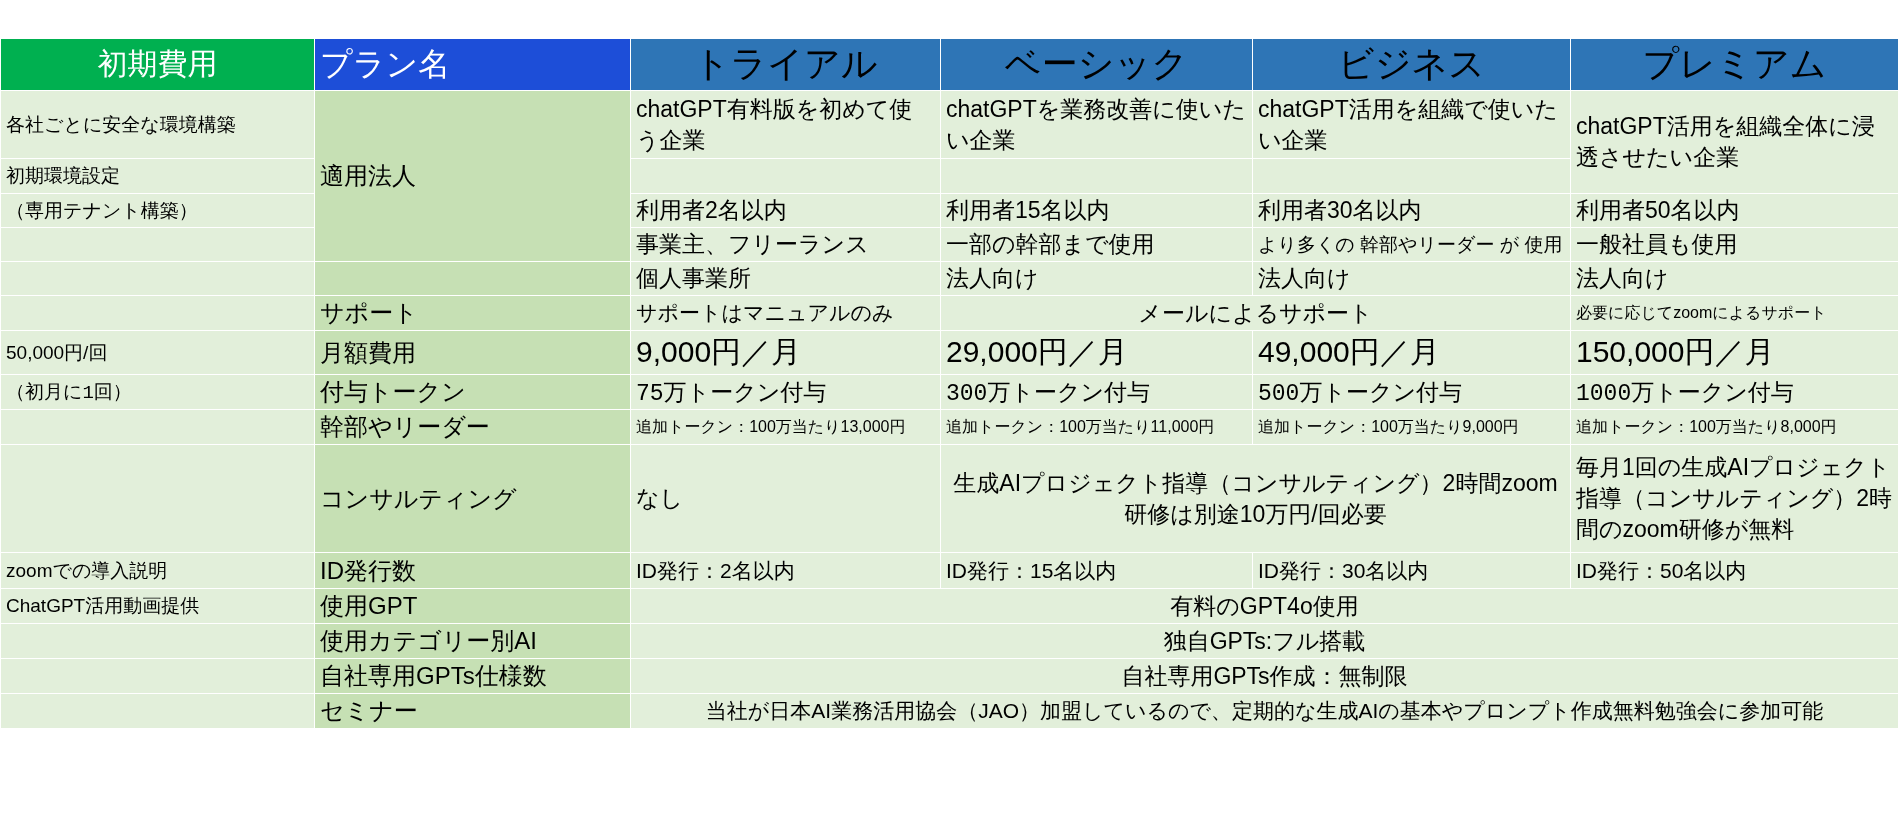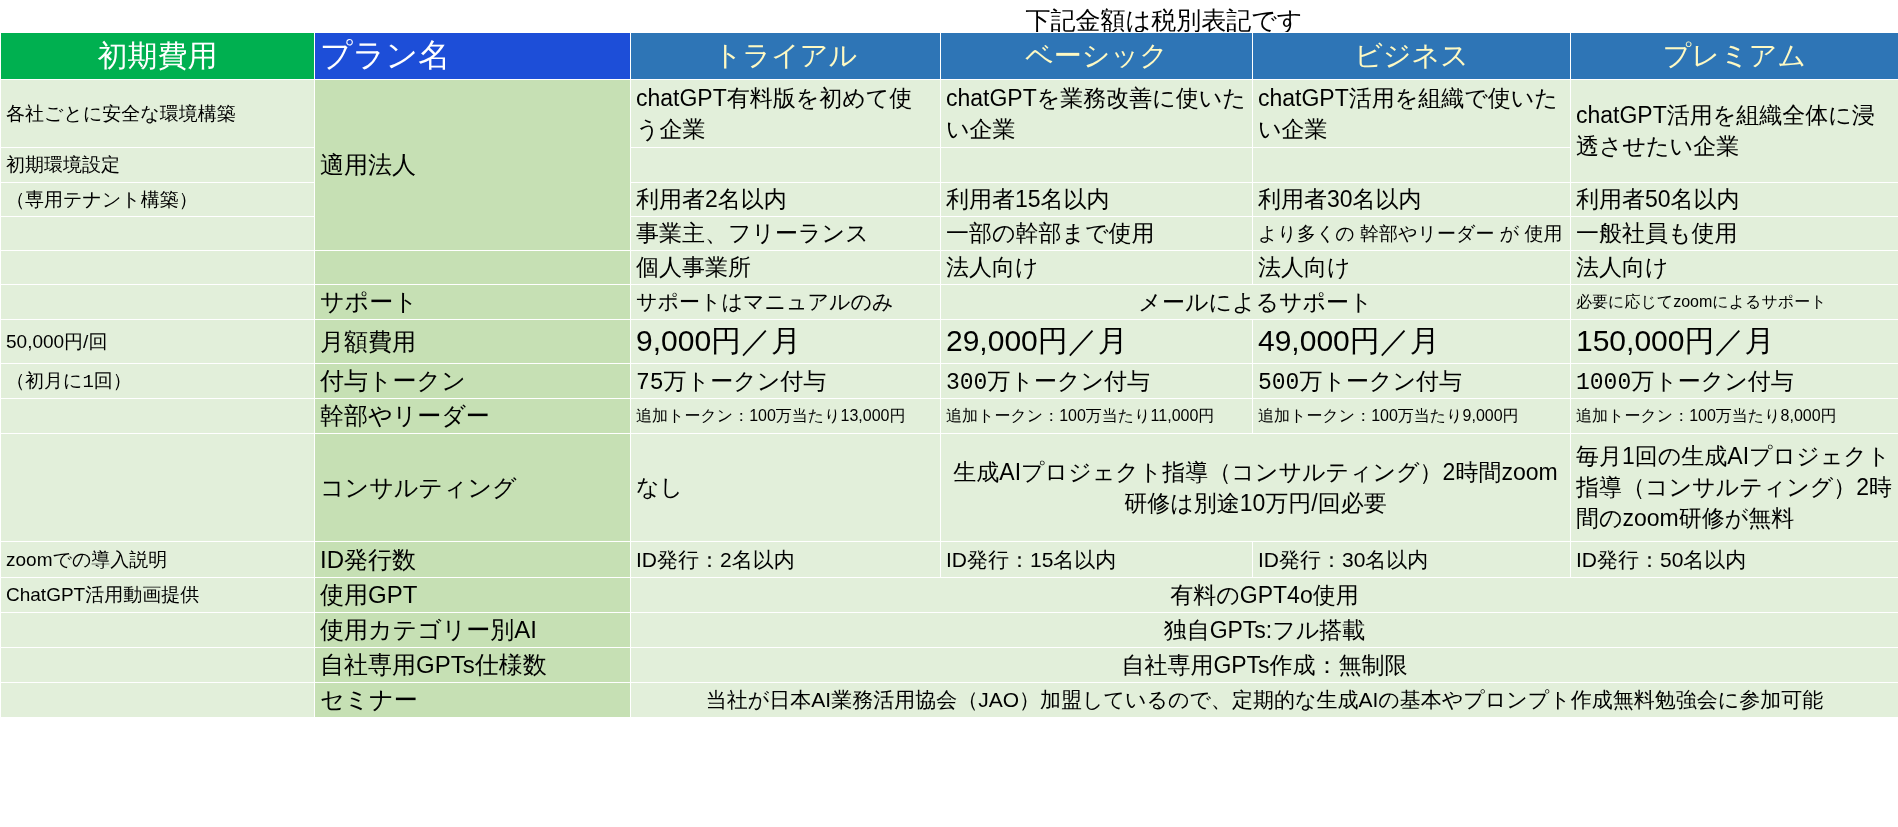--- a/index.html
+++ b/index.html
@@ -18,21 +18,21 @@
     width:1898px;
     text-align:center;
     font-size:25px;
     color:#000;
     padding-left:430px;
     box-sizing:border-box;
   }
 
   table{
     position:absolute;
-    left:0;top:32px;
+    left:0;top:38px;
     border-collapse:collapse;
     table-layout:fixed;
     width:1898px;
   }
   td,th{
     border:1px solid #ffffff;
     vertical-align:middle;
     padding:1px 5px;
     box-sizing:border-box;
     font-weight:normal;
@@ -50,22 +50,22 @@
   
   .hdr-init{
     background:#00b050;color:#ffffff;
     font-size:30px;text-align:center;height:40px;
   }
   .hdr-plan{
     background:#1d4ed8;color:#ffffff;
     font-size:32px;text-align:left;height:40px;
   }
   .hdr-plancol{
-    background:#2e75b6;color:#fef9c3;
-    font-size:28px;text-align:center;height:40px;
+    background:#2e75b6;color:#000000;
+    font-size:36px;text-align:center;height:40px;
   }
 
   
   .initcol{
     background:#e2efda;
     font-size:19px;
     text-align:left;
   }
   .initcol.empty{background:#e2efda;}
 
@@ -85,21 +85,20 @@
   .cell.xs{font-size:16px;}
   .cell.center{text-align:center;}
   .cell.big{font-size:30px;}
   .cell.mid{font-size:21px;}
 </style>
 </head>
 <body>
 
 <div class="page">
 
-  <div class="note">下記金額は税別表記です</div>
 
   <table>
     <colgroup>
       <col class="c0">
         <col class="c1">
         <col class="c2">
         <col class="c3">
         <col class="c4">
         <col class="c5">
     </colgroup>

